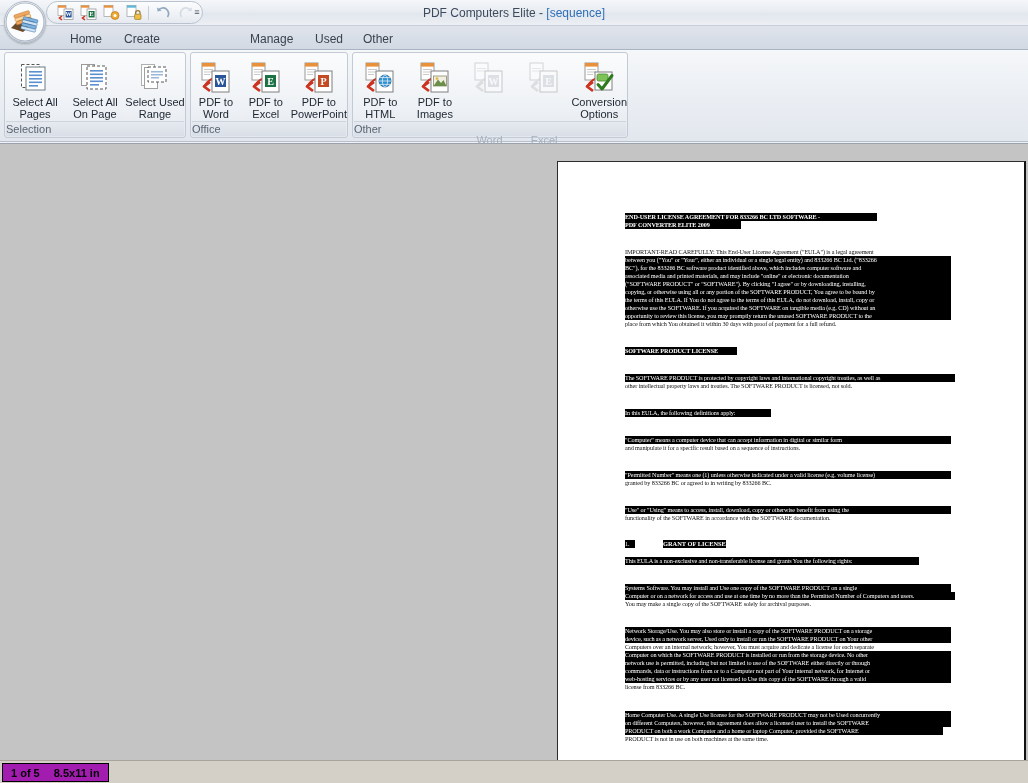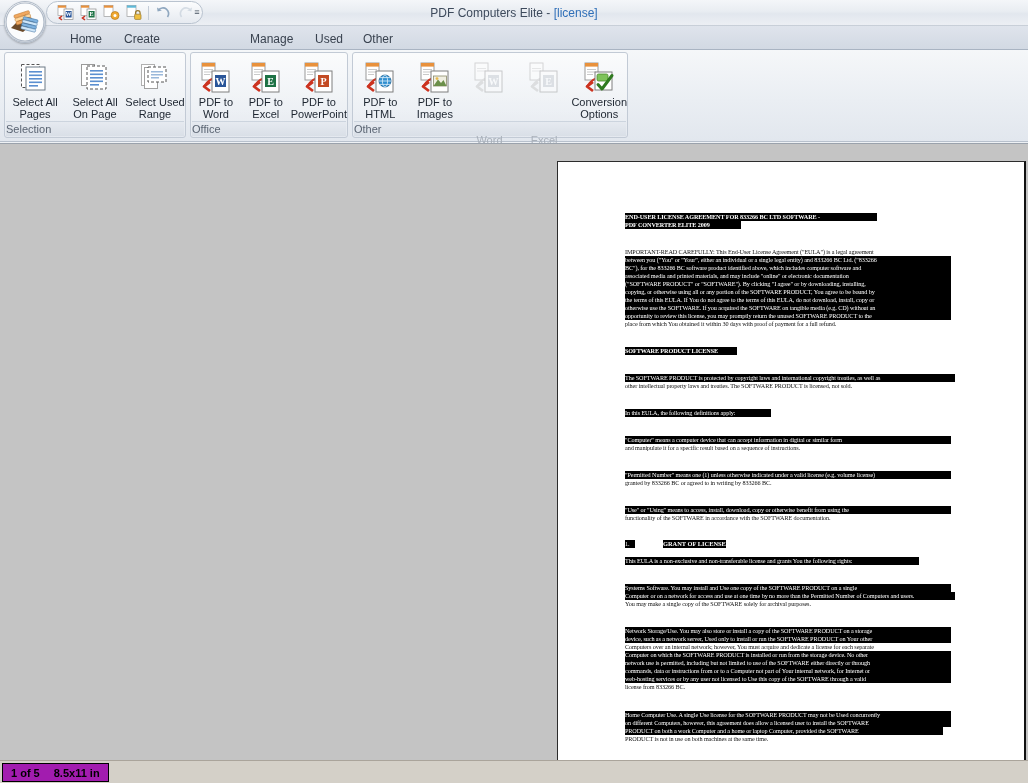--- a/index.html
+++ b/index.html
@@ -199,21 +199,21 @@
     font-family: "Liberation Sans", sans-serif;
   }
 </style>
 </head>
 <body>
 
 <div id="app">
 
   <div class="titlebar">
     <div class="title-text">
-      <span>PDF Computers Elite - </span><span class="lic">[license]</span>
+      <span>PDF Computers Elite - </span><span class="lic">[sequence]</span>
     </div>
   </div>
 
   <div class="app-orb">
     <svg width="40" height="40" viewBox="0 0 40 40">
       <circle cx="20" cy="20" r="19" fill="#fbfcfd"></circle>
       <path d="M6 26 L20 12 L30 20 L18 30 Z" fill="#6b4a2a"></path>
       <g transform="rotate(-18 20 16)">
         <rect x="10" y="10" width="16" height="3.2" rx="1" fill="#f0a860" stroke="#c07a30" stroke-width="0.5"></rect>
         <rect x="10" y="13.5" width="16" height="3.2" rx="1" fill="#ffd9a0" stroke="#c07a30" stroke-width="0.5"></rect>

